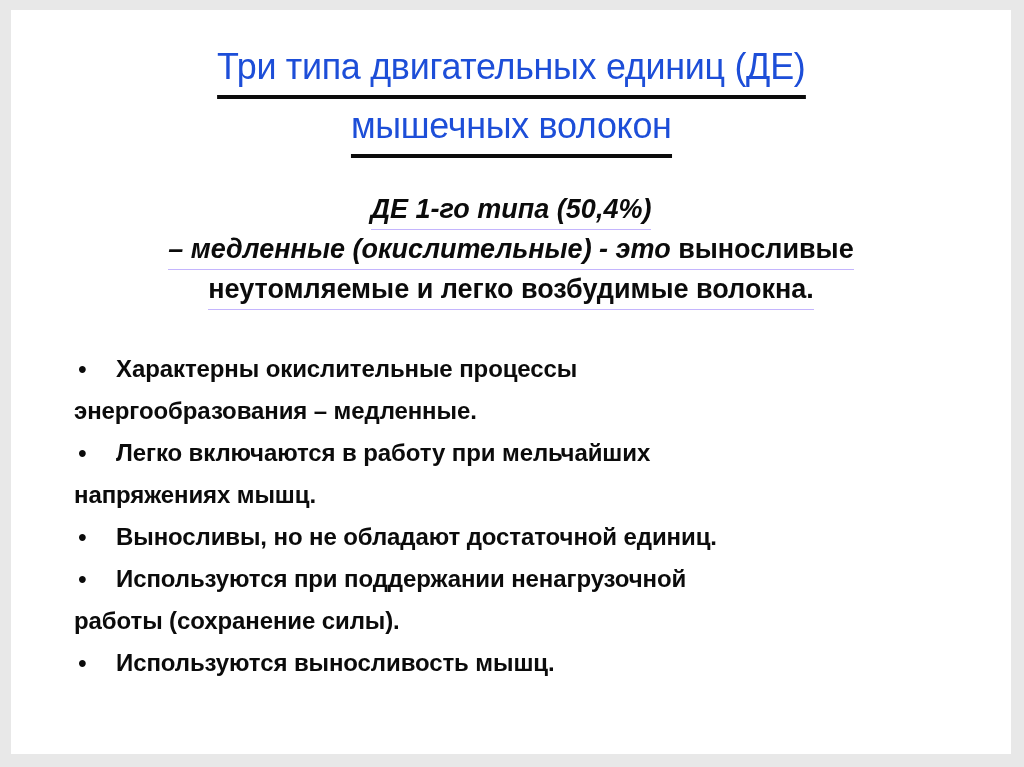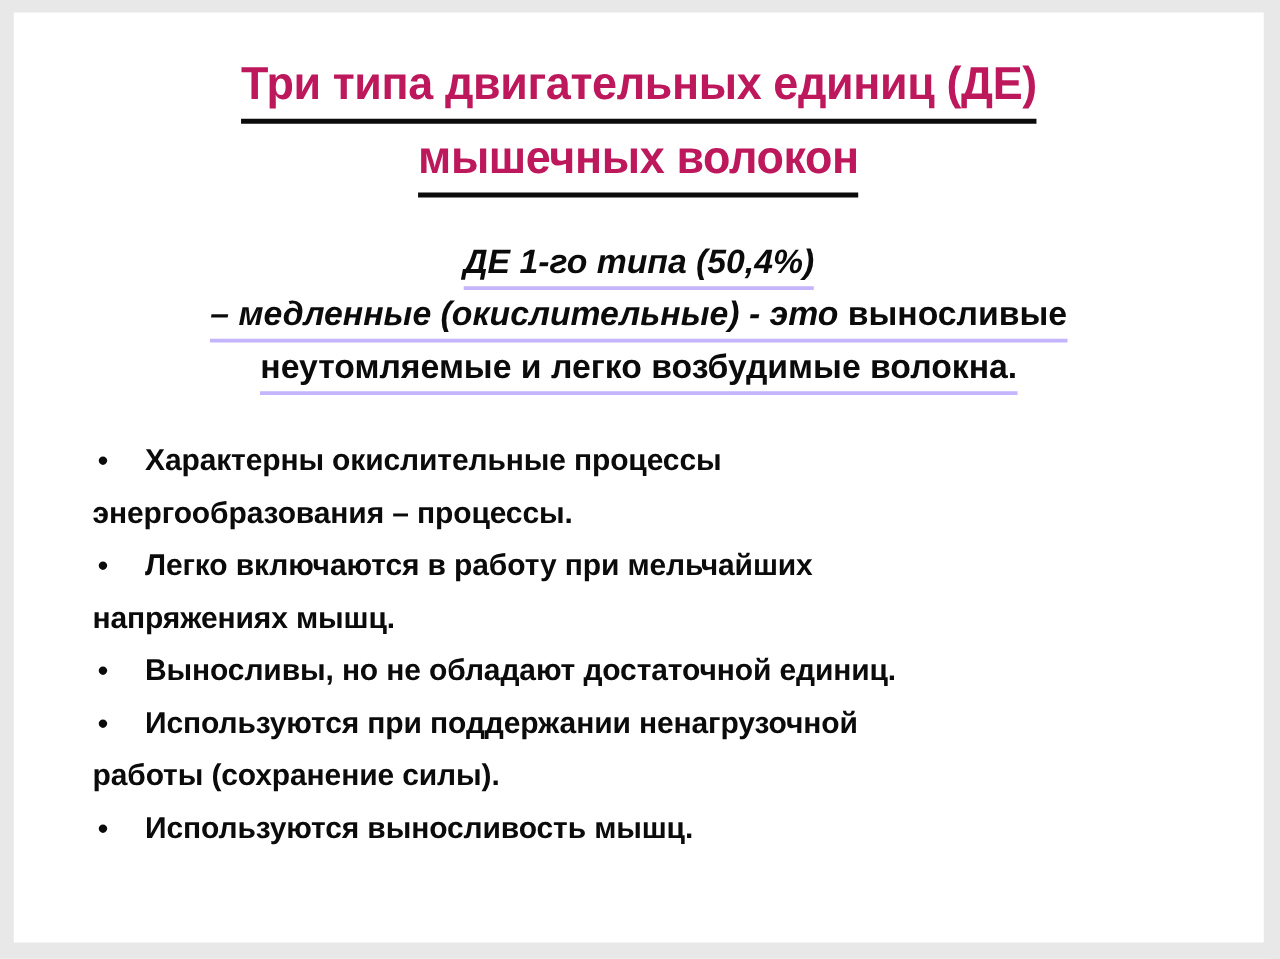--- a/index.html
+++ b/index.html
@@ -40,26 +40,26 @@
   #slide-title {
     position: absolute;
     left: 0px;
     top: 30px;
     width: 1000px;
     text-align: center;
     color: #111111;
   }
   #slide-title .title-line {
     display: block;
-    font-weight: bold;
+    font-weight: normal;
     font-size: 37px;
     line-height: 54px;
     letter-spacing: -0.3px;
     white-space: nowrap;
-    color: #be185d;
+    color: #1d4ed8;
   }
   #slide-title .title-line > span {
     border-bottom: 4px solid #0b0b0b;
     padding-bottom: 1px;
     display: inline-block;
     transform: scaleX(0.97);
   }
 
   
   #slide-subtitle {
@@ -71,21 +71,21 @@
     color: #0b0b0b;
   }
   #slide-subtitle .sub-line {
     display: block;
     font-weight: bold;
     font-size: 27px;
     line-height: 38px;
     white-space: nowrap;
   }
   #slide-subtitle .sub-line > span {
-    border-bottom: 3px solid #c4b5fd;
+    border-bottom: 1px solid #c4b5fd;
     padding-bottom: 1px;
     display: inline-block;
   }
   .ital { font-style: italic; }
 
   
   #bullet-list {
     position: absolute;
     left: 52px;
     top: 338px;
@@ -146,21 +146,21 @@
       <div class="sub-line">
         <span>неутомляемые и легко возбудимые волокна.</span>
       </div>
     </div>
 
     <div id="bullet-list">
 
       <div class="bullet-item">
         <span class="bullet-glyph">•</span>
         <span class="bullet-line first">Характерны окислительные процессы</span>
-        <span class="bullet-line cont">энергообразования – процессы.</span>
+        <span class="bullet-line cont">энергообразования – медленные.</span>
       </div>
 
       <div class="bullet-item">
         <span class="bullet-glyph">•</span>
         <span class="bullet-line first">Легко включаются в работу при мельчайших</span>
         <span class="bullet-line cont">напряжениях мышц.</span>
       </div>
 
       <div class="bullet-item">
         <span class="bullet-glyph">•</span>

